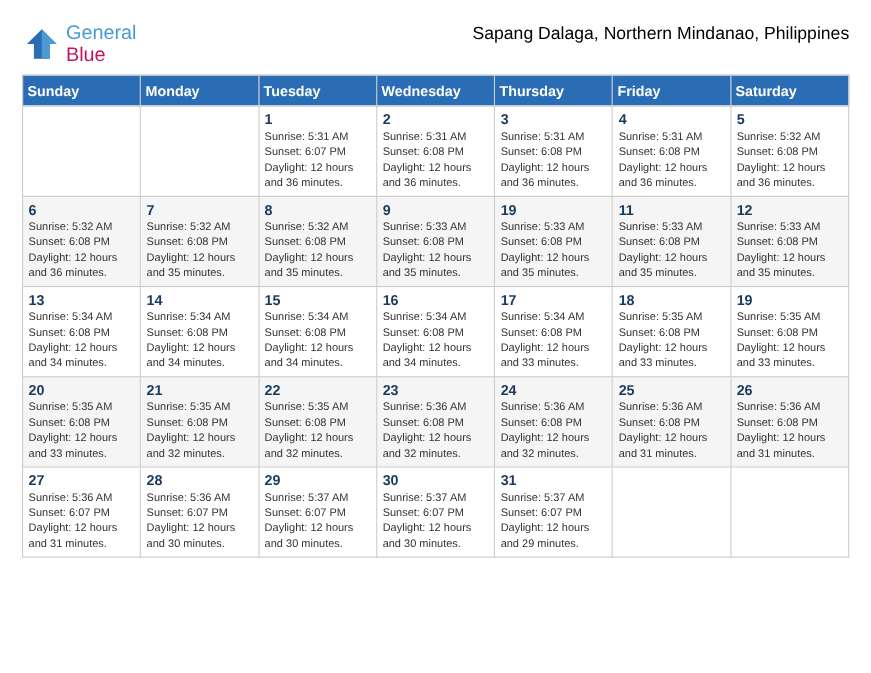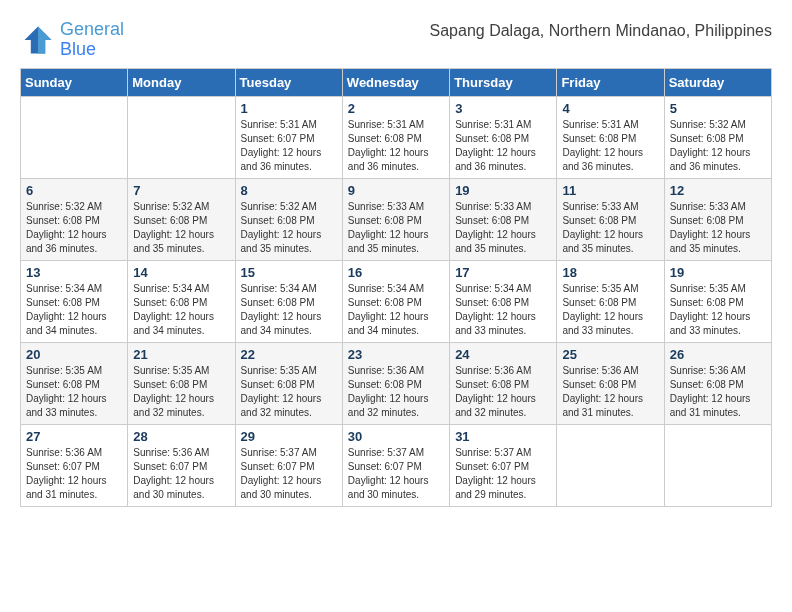--- a/index.html
+++ b/index.html
@@ -38,21 +38,21 @@
       text-align: right;
     }
     .month-title {
       font-size: 42px;
       font-weight: bold;
       color: #1a3a5c;
       line-height: 1;
     }
     .location {
       font-size: 16px;
-      color: #404040;
+      color: #000000;
       margin-top: 2px;
     }
     .calendar {
       width: 100%;
       border-collapse: collapse;
       margin-top: 8px;
       border-radius: 20px;
     }
     .calendar th {
       background: #2a6db5;
@@ -96,21 +96,21 @@
 <body>
 
 <div class="header">
   <div class="logo">
     <svg class="logo-icon" viewBox="0 0 40 40">
       <polygon points="20,5 35,20 28,20 28,35 12,35 12,20 5,20" fill="#2a6db5"></polygon>
       <polygon points="20,5 35,20 28,20 28,35 20,35" fill="#4a9ad4"></polygon>
     </svg>
     <div class="logo-text">
       <div><span>General</span></div>
-      <div><span style="color:#3b82f6">Blue</span></div>
+      <div><span style="color:#be185d">Blue</span></div>
     </div>
   </div>
   <div class="title-block">
     <div class="location">Sapang Dalaga, Northern Mindanao, Philippines</div>
   </div>
 </div>
 
 <table class="calendar">
   <thead>
     <tr id="weekday-header">

